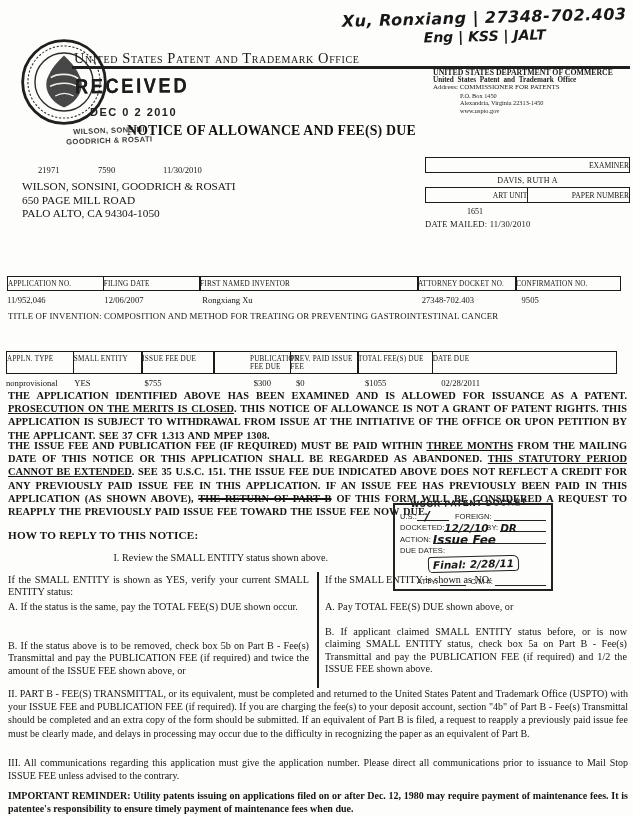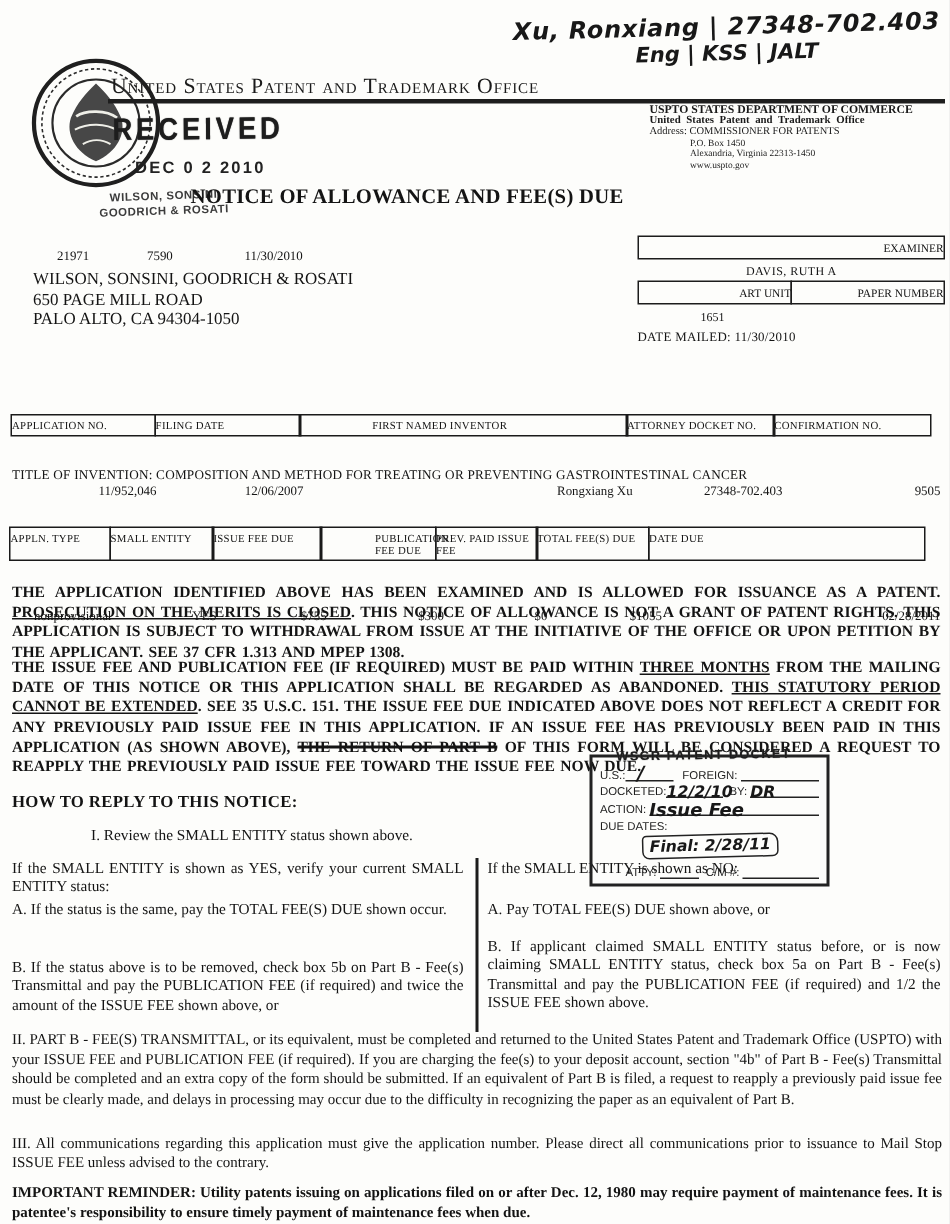--- a/index.html
+++ b/index.html
@@ -49,23 +49,23 @@
   .exam .row .bx + .bx{margin-left:-1.8px;}
   .exam .au-val{width:100px; text-align:center; padding-top:4px; font-size:8px;}
   .exam .mailed{padding-top:3px; font-size:8.6px; letter-spacing:.2px;}
 
   
   .ftable{position:absolute; left:7px; width:620px;}
   .ftable .hrow{display:flex;}
   .ftable .hcell{border:1.6px solid #1a1a1a; font-size:7.2px; padding:2.5px 0 2px; letter-spacing:.2px;}
   .ftable .hcell + .hcell{margin-left:-1.6px;}
   .ftable .vrow{display:flex; padding-top:4px;}
-  .ftable .vcell{font-size:8.6px; text-align:right;margin-top:27px;}
+  .ftable .vcell{font-size:8.6px; text-align:left;}
   .t-app{top:276px;}
-  .t-app .c0{width:15.7%;} .t-app .c1{width:15.8%;} .t-app .c2{width:35.4%;padding-left:48px;} .t-app .c3{width:16.1%;} .t-app .c4{width:17%;}
+  .t-app .c0{width:15.7%;} .t-app .c1{width:15.8%;} .t-app .c2{width:35.4%;} .t-app .c3{width:16.1%;} .t-app .c4{width:17%;}
   .t-fee{top:351px; left:6px; width:621px;}
   .t-fee .c0{width:11%;} .t-fee .c1{width:11.3%;} .t-fee .c2{width:11.8%;} .t-fee .c3{width:12.6%;padding-left:36px;}
   .t-fee .c4{width:11.1%;} .t-fee .c5{width:12.3%;} .t-fee .c6{width:29.9%;}
   .invention{position:absolute; left:8px; top:311px; font-size:8.8px; letter-spacing:.15px;}
 
   
   .bodypar{position:absolute; left:8px; width:619px; font-weight:bold; font-size:10.4px; line-height:13.2px; text-align:justify; word-spacing:1px;}
   .p1{top:389px;} .p2{top:439px;font-family:Liberation Serif, serif;}
   .seg-u{text-decoration:underline; text-underline-offset:1px;}
   .seg-s{text-decoration:line-through; text-decoration-thickness:1.5px;}
@@ -76,21 +76,21 @@
   .wsgr .line{display:flex; align-items:flex-end; margin-top:2.5px; white-space:nowrap;}
   .wsgr .blank{display:inline-block; border-bottom:1.2px solid #222; height:8px;}
   .wsgr .hwv{font-size:10.5px; line-height:8px; transform:rotate(-2deg); font-weight:bold;}
   .wsgr .tick{font-size:13px; line-height:6px; transform:rotate(8deg); margin-left:8px;}
   .wsgr .final-box{display:inline-block; border:1.6px solid #222; border-radius:3px 6px 4px 5px; padding:1px 4px; margin:1px 0 0 28px; font-size:10.5px; transform:rotate(-1.5deg);}
   .wsgr .atty{position:absolute; left:22px; right:5px; bottom:3px; display:flex; align-items:flex-end; white-space:nowrap;}
 
   
   .reply-h{position:absolute; left:8px; top:529px; font-weight:bold; font-size:11.2px; letter-spacing:.2px;}
   .plain{position:absolute; font-size:10.2px; line-height:12.3px; text-align:justify;}
-  .item1{left:8px; top:552px; width:320px; text-align:center;}
+  .item1{left:8px; top:552px; width:320px; text-align:right;}
   .li{left:8px; width:301px;}
   .ri{left:325px; width:302px;}
   .y-intro{top:574px;} .y-a{top:601px;} .y-lb{top:640px;} .y-rb{top:626px;}
   .col-divider{position:absolute; left:317px; top:572px; width:1.6px; height:116px; background:#1c1c1c;}
 
   
   .foot{position:absolute; left:8px; width:620px; font-size:10px; line-height:13.2px; text-align:justify;}
   .f2{top:687px;} .f3{top:756px;}
   .reminder{top:789px; font-weight:bold;}
 </style>
@@ -113,21 +113,21 @@
     <path d="M34 55 C44 50 57 50 67 56" stroke="#efefe8" stroke-width="1.6" fill="none"></path>
     <path d="M40 66 C47 62 54 62 61 66" stroke="#efefe8" stroke-width="1.4" fill="none"></path>
   </svg>
 
   <div class="office-name" data-name="office-name">United States Patent and Trademark Office</div>
   <div class="header-rule" data-name="header-rule"></div>
   <div class="received" data-name="received-stamp">RECEIVED</div>
   <div class="received-date" data-name="received-date-stamp">DEC 0 2 2010</div>
 
   <div class="commerce" data-name="department-of-commerce-block">
-    <div class="c1" data-name="commerce-line1">USPTO STATES DEPARTMENT OF COMMERCE</div>
+    <div class="c1" data-name="commerce-line1">UNITED STATES DEPARTMENT OF COMMERCE</div>
     <div class="c2" data-name="commerce-line2">United States Patent and Trademark Office</div>
     <div class="c3" data-name="commerce-line3">Address: COMMISSIONER FOR PATENTS</div>
     <div class="ind" data-name="commerce-line4">P.O. Box 1450</div>
     <div class="ind" data-name="commerce-line5">Alexandria, Virginia 22313-1450</div>
     <div class="ind" data-name="commerce-line6">www.uspto.gov</div>
   </div>
 
   <div class="firm-stamp" data-name="firm-received-stamp">
     <div data-name="firm-stamp-line1">WILSON, SONSINI</div>
     <div data-name="firm-stamp-line2">GOODRICH &amp; ROSATI</div>

